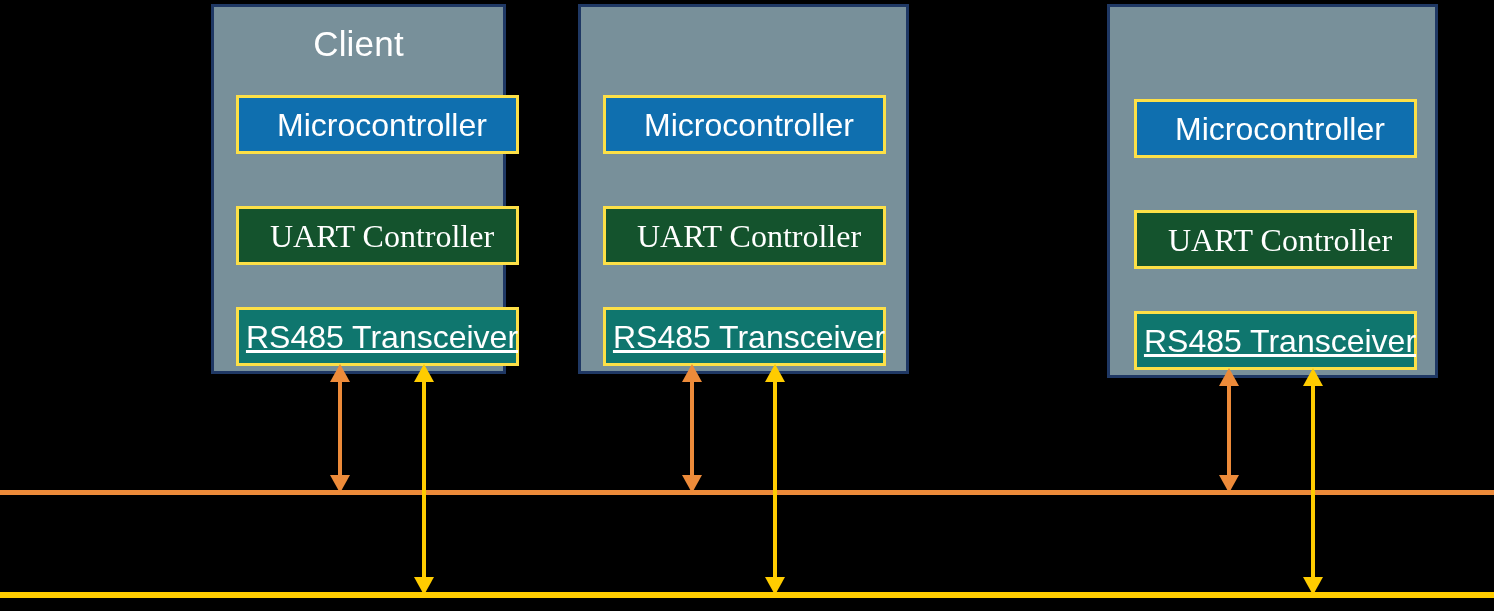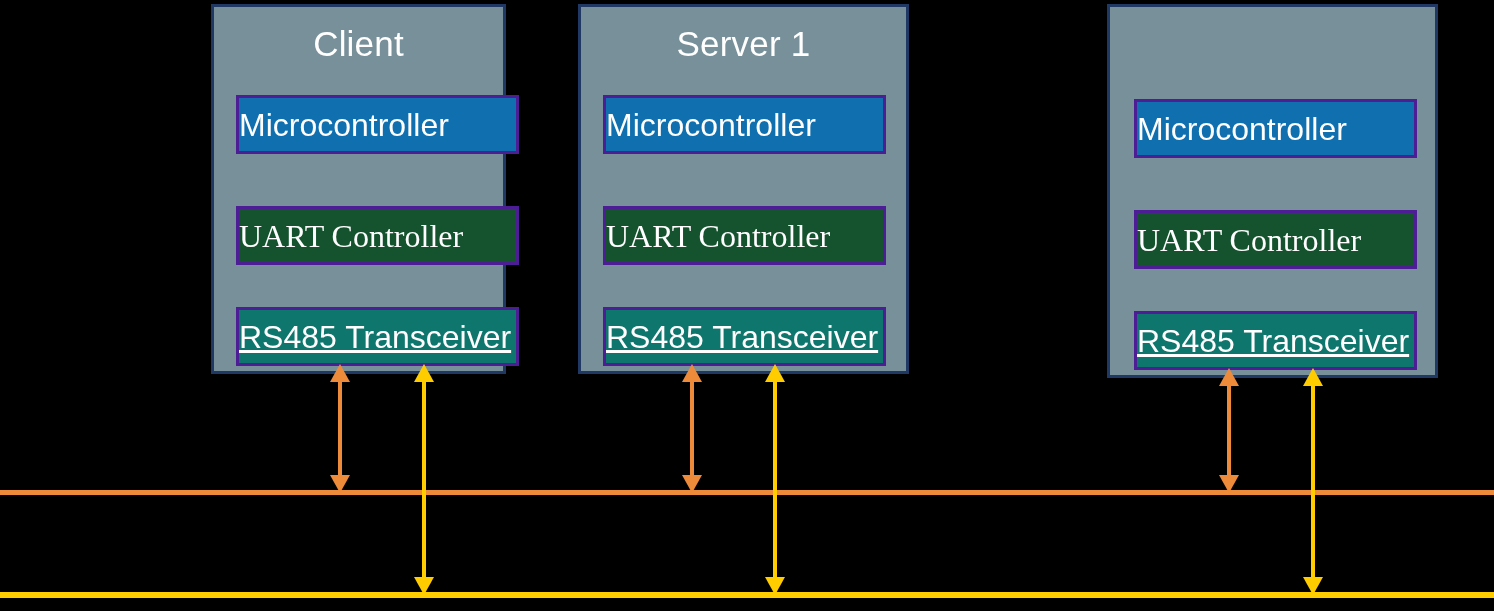--- a/index.html
+++ b/index.html
@@ -35,27 +35,29 @@
     font-size: 35px;
     line-height: 1;
     font-weight: 400;
     letter-spacing: 0.2px;
     white-space: nowrap;
     text-align: center;
   }
   .block {
     position: absolute;
     box-sizing: border-box;
-    border: 3px solid #4c1d95;
+    border: 3px solid #fde047;
     display: flex;
     align-items: center;
+    justify-content: center;
     color: #FFFFFF;
     font-size: 32px;
     line-height: 1;
     white-space: nowrap;
+    padding-left: 9px;
   }
   .block.mcu   { background: #0F6FAF; }
   .block.uart  { background: #14532d; font-family: Liberation Serif, serif; }
   .block.xcvr  { background: #0f766e; text-decoration: underline; }
 
   
   .bus-line {
     position: absolute;
     left: 0;
     width: 1494px;
@@ -81,21 +83,20 @@
     </div>
     <div class="block uart" style="left:22px; top:199px; width:283px; height:59px;">
       <span>UART Controller</span>
     </div>
     <div class="block xcvr" style="left:22px; top:300px; width:283px; height:59px;">
       <span>RS485 Transceiver</span>
     </div>
   </div>
 
   <div class="node-panel" style="left:578px; top:4px; width:331px; height:370px;">
-    <div class="node-title" style="margin-top:19px;">Server 1</div>
     <div class="block mcu" style="left:22px; top:88px; width:283px; height:59px;">
       <span>Microcontroller</span>
     </div>
     <div class="block uart" style="left:22px; top:199px; width:283px; height:59px;">
       <span>UART Controller</span>
     </div>
     <div class="block xcvr" style="left:22px; top:300px; width:283px; height:59px;">
       <span>RS485 Transceiver</span>
     </div>
   </div>

